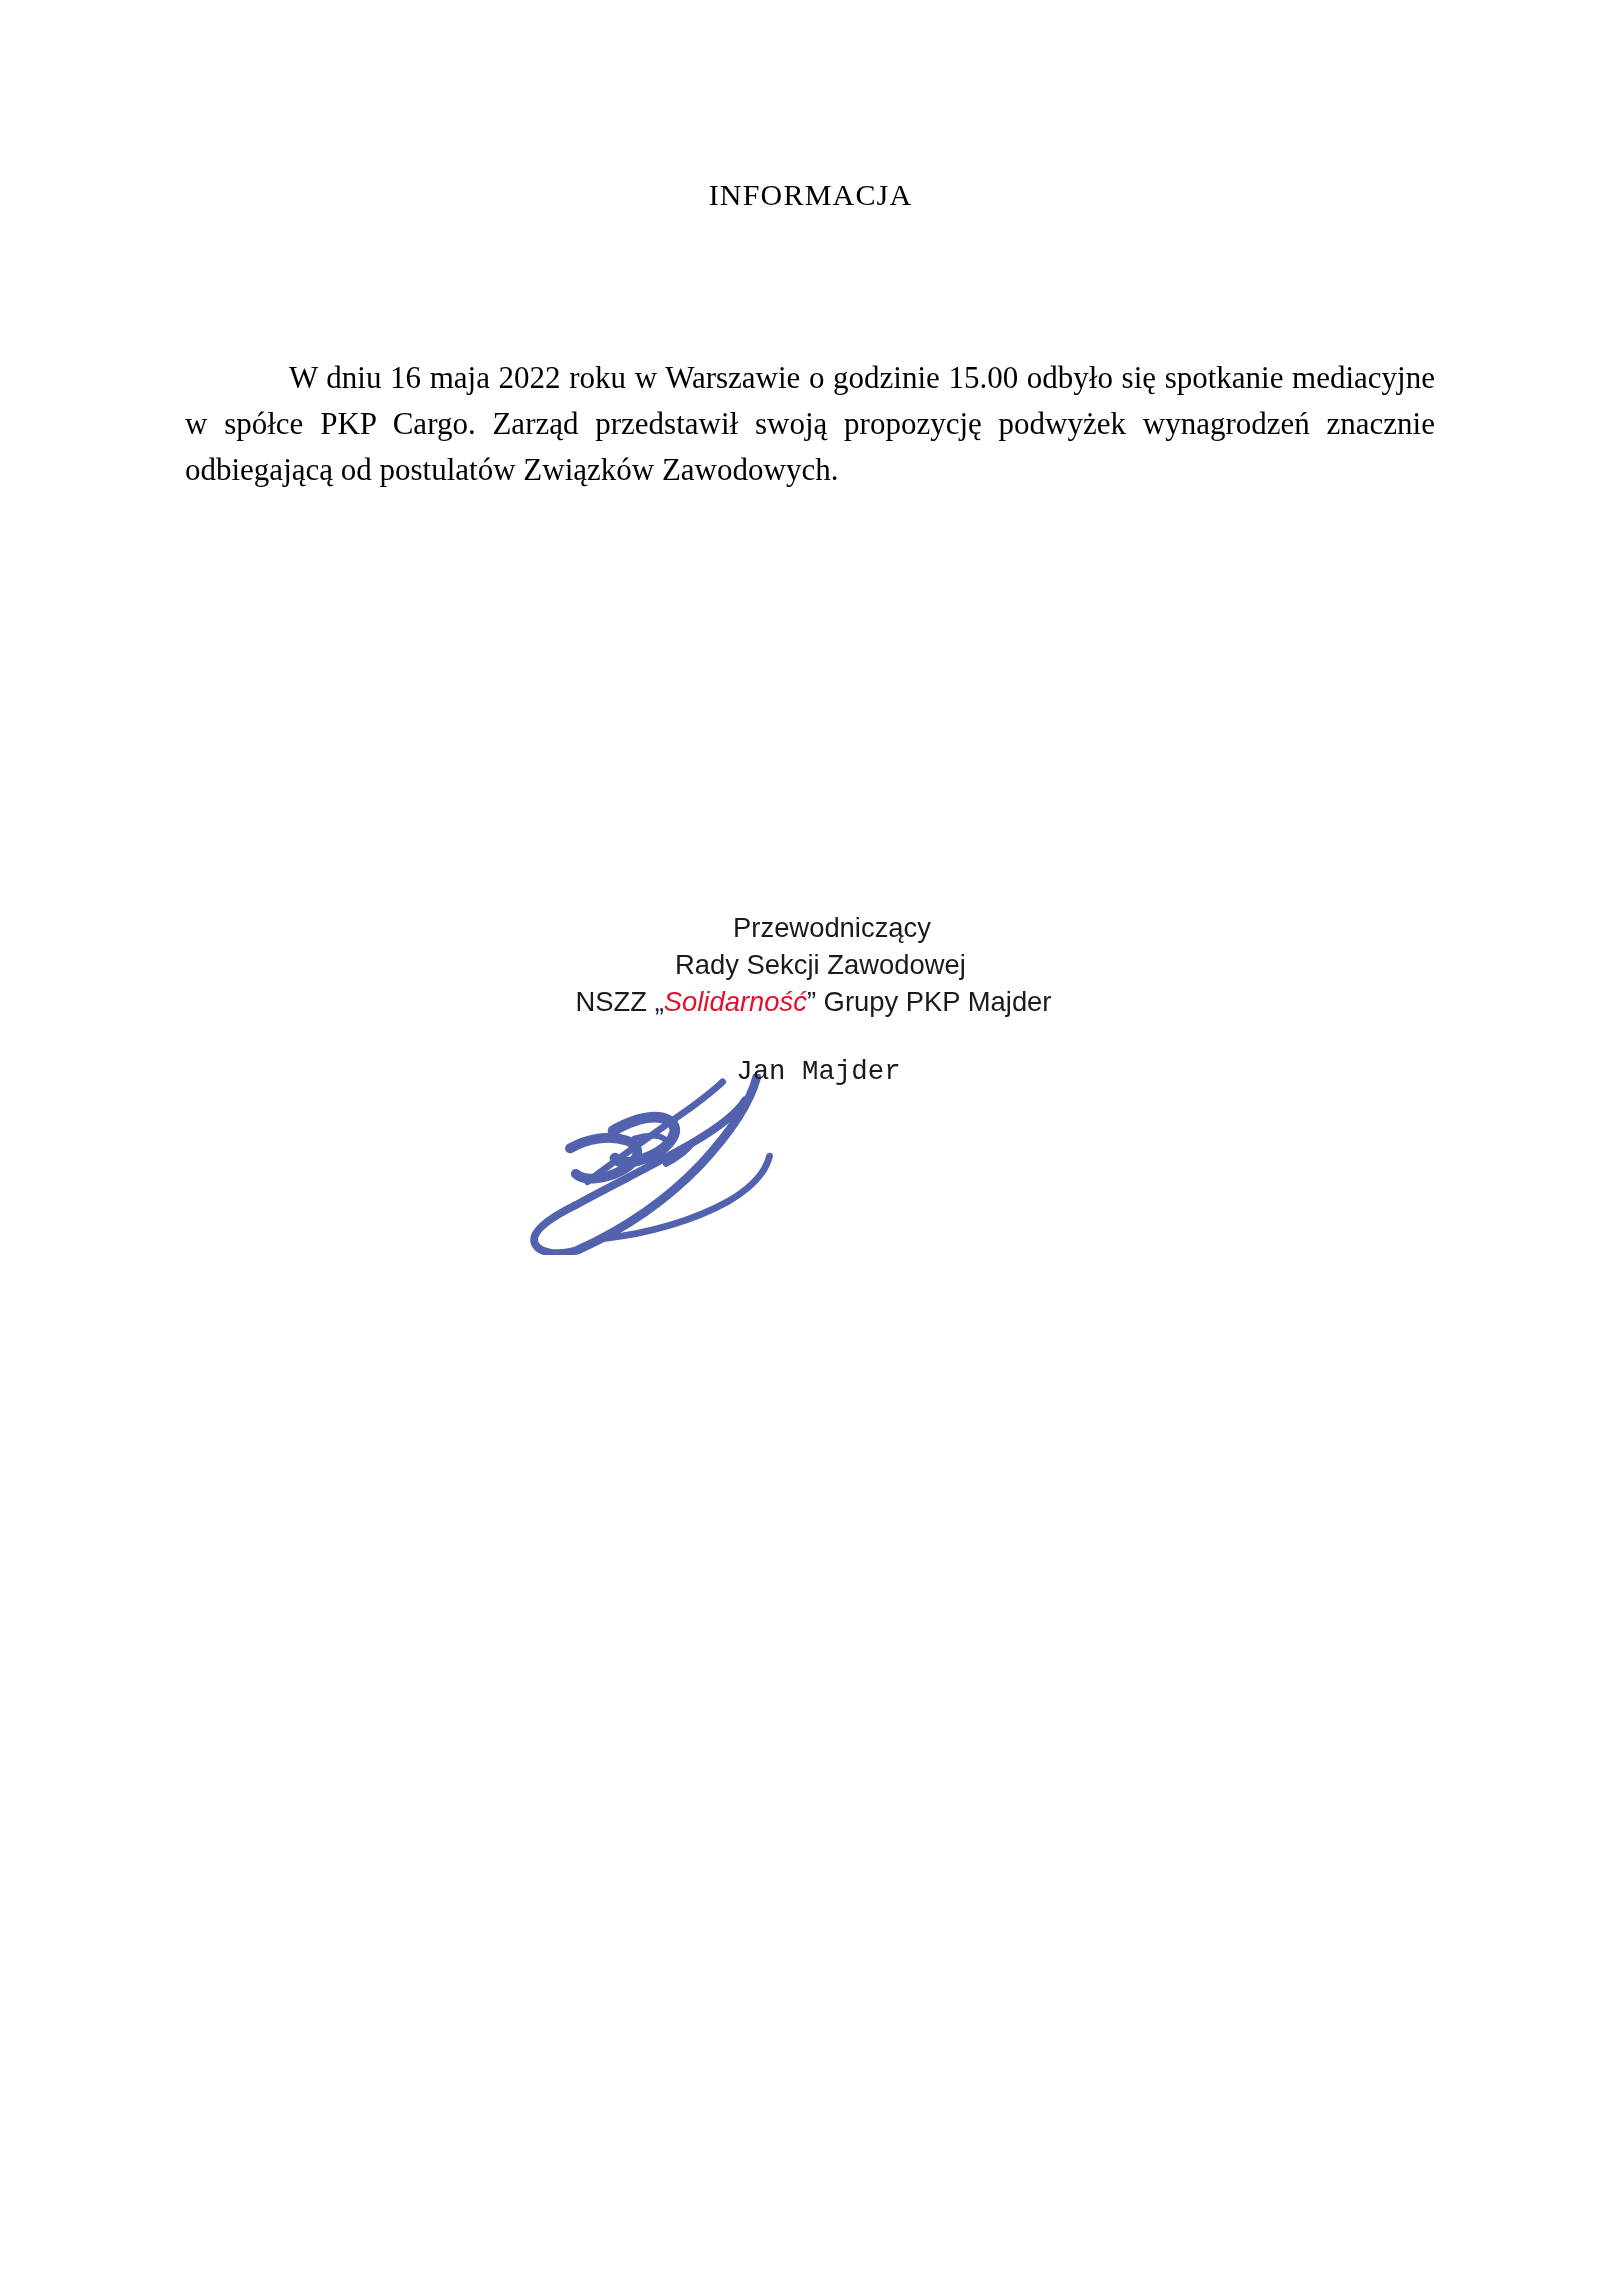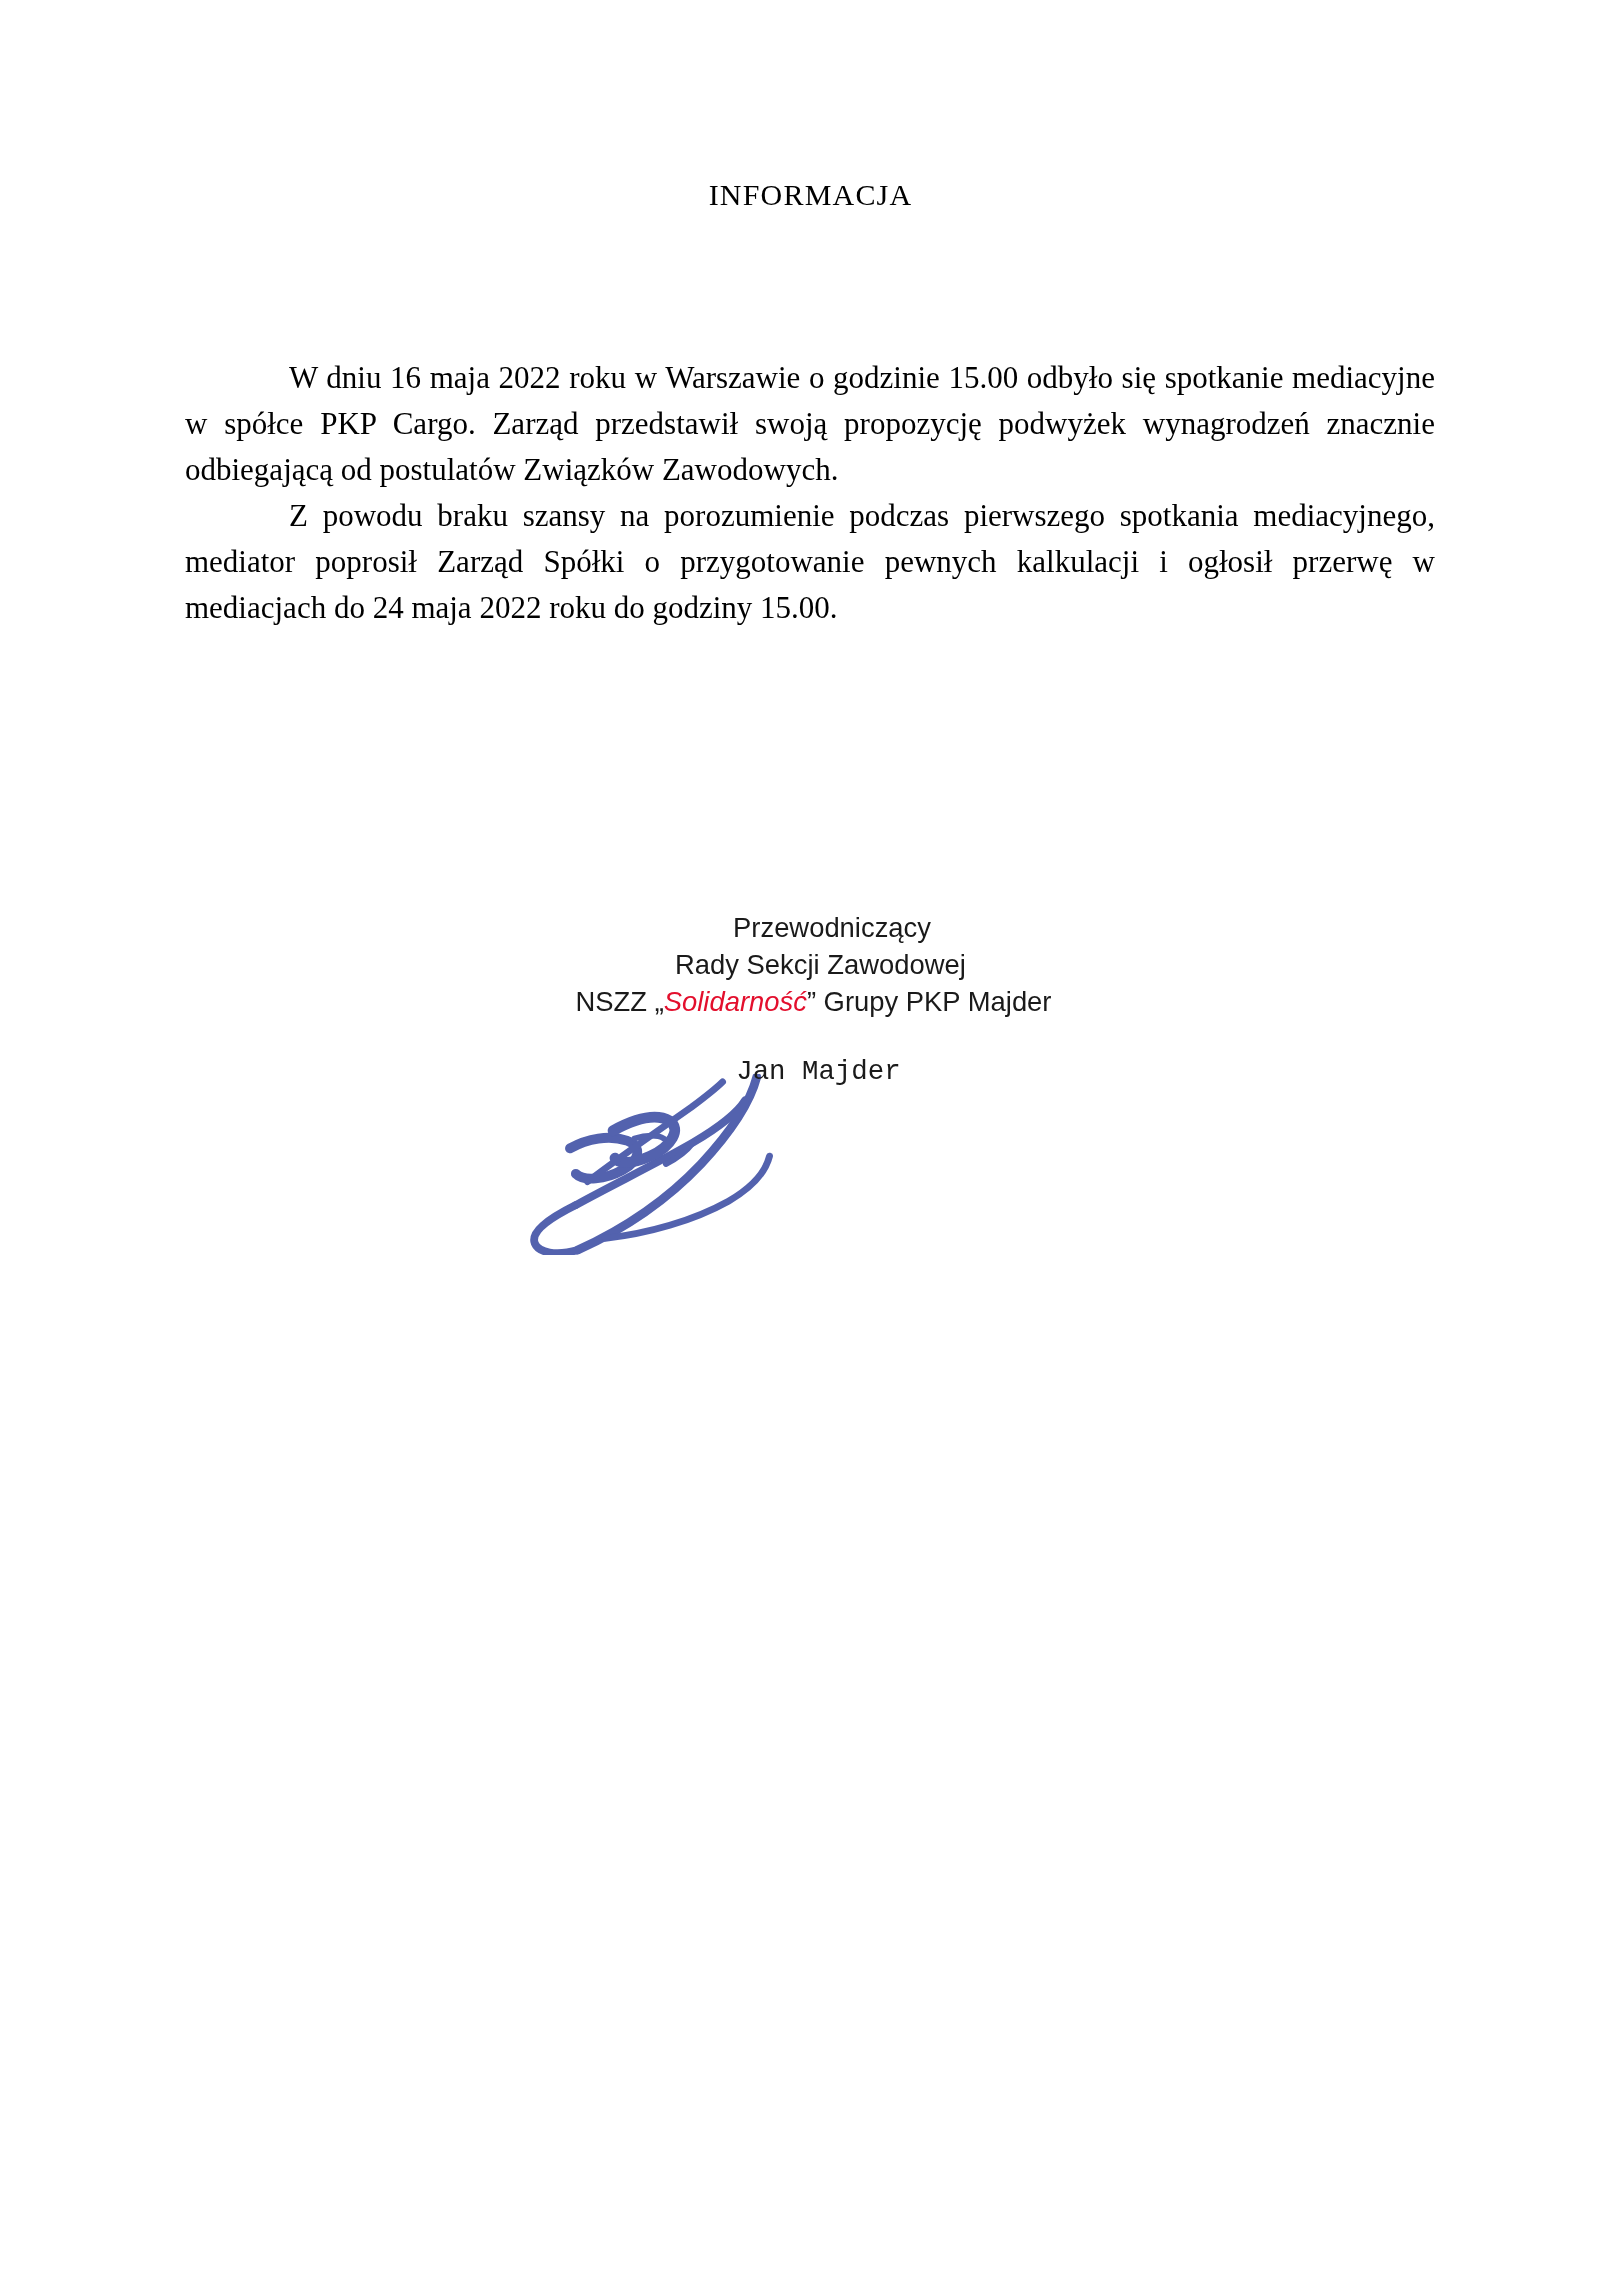--- a/index.html
+++ b/index.html
@@ -106,21 +106,20 @@
 </style>
 </head>
 <body>
 
 <div class="page">
 
   <div class="doc-title">INFORMACJA</div>
 
   <div class="body-block">
     <p>W dniu 16 maja 2022 roku w Warszawie o godzinie 15.00 odbyło się spotkanie mediacyjne w spółce PKP Cargo. Zarząd przedstawił swoją propozycję podwyżek wynagrodzeń znacznie odbiegającą od postulatów Związków Zawodowych.</p>
-    <p>Z powodu braku szansy na porozumienie podczas pierwszego spotkania mediacyjnego, mediator poprosił Zarząd Spółki o przygotowanie pewnych kalkulacji i ogłosił przerwę w mediacjach do 24 maja 2022 roku do godziny 15.00.</p>
   </div>
 
   <div class="sig-wrap">
 
 
     <div class="sig-lines">
 
       <div class="sig-line-1">Przewodniczący</div>
 
       <div class="sig-line-2">Rady Sekcji Zawodowej</div>

